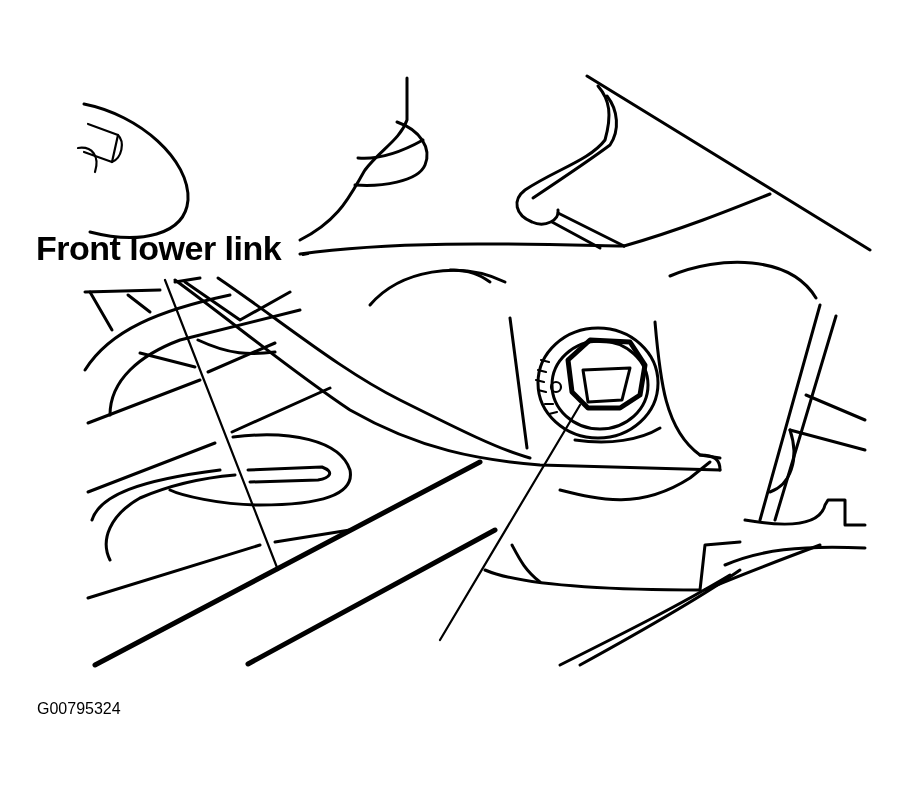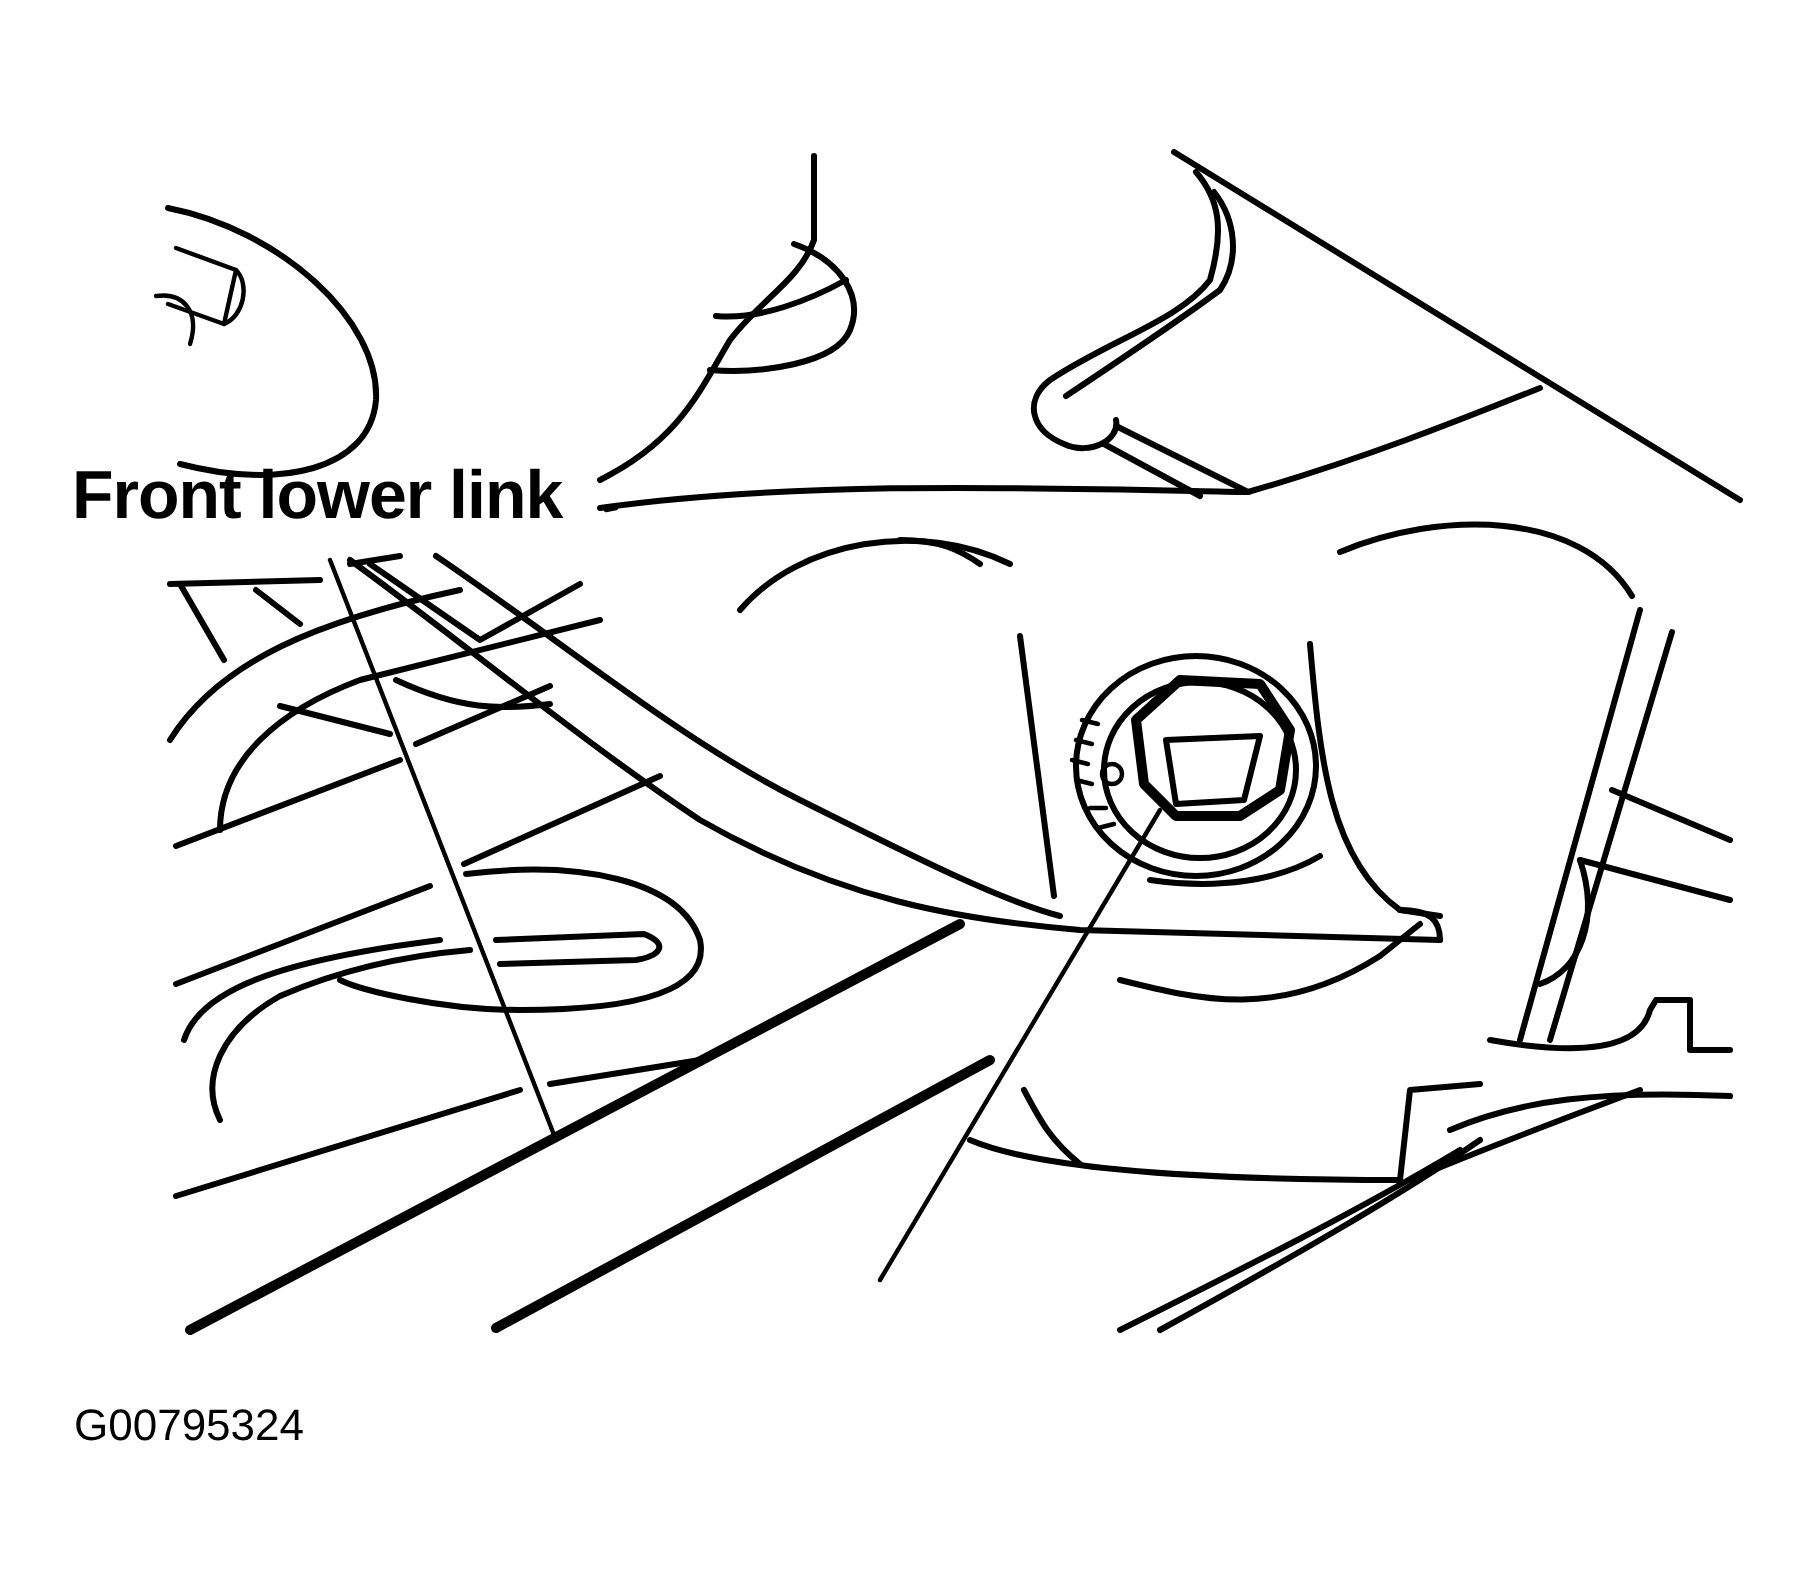--- a/index.html
+++ b/index.html
@@ -11,21 +11,21 @@
     .thin { stroke-width: 2.2; }
     .label {
       position: absolute;
       font-family: "Liberation Sans", sans-serif;
       font-weight: bold;
       color: #000;
       white-space: nowrap;
       letter-spacing: -0.5px;
     }
     .callout { font-size: 34px; }
-    .fig-id { font-size: 22px; font-weight: normal; letter-spacing: 0; }
+    .fig-id { font-size: 16px; font-weight: normal; letter-spacing: 0; }
   </style>
 </head>
 <body>
 
 <div class="canvas">
   <svg width="905" height="794" viewBox="0 0 905 794">
 
     <g>
       <path class="ln" d="M84 104 C140 115 190 160 188 200 C185 235 140 245 90 232"></path>
       <path class="ln thin" d="M88 124 L118 135 L112 162 L84 152"></path>

